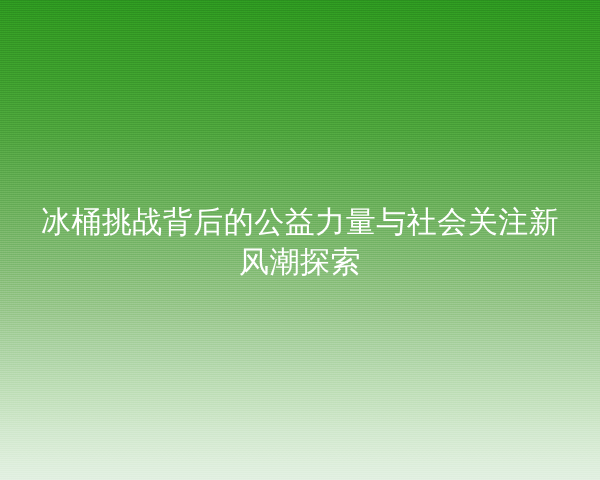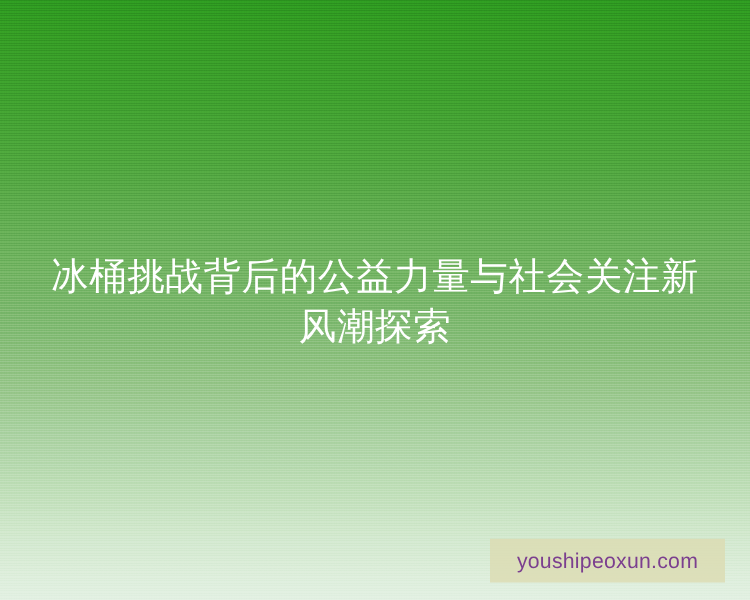--- a/index.html
+++ b/index.html
@@ -108,17 +108,14 @@
 <div id="stage">
 
   <div id="bg-gradient"></div>
 
   <div id="bg-noise"></div>
 
   <div id="title-block">
     <h1 id="title-text">冰桶挑战背后的公益力量与社会关注新风潮探索</h1>
   </div>
 
-  <div id="watermark">
-    <span id="watermark-text">youshipeoxun.com</span>
-  </div>
 
 </div>
 
 </body></html>

